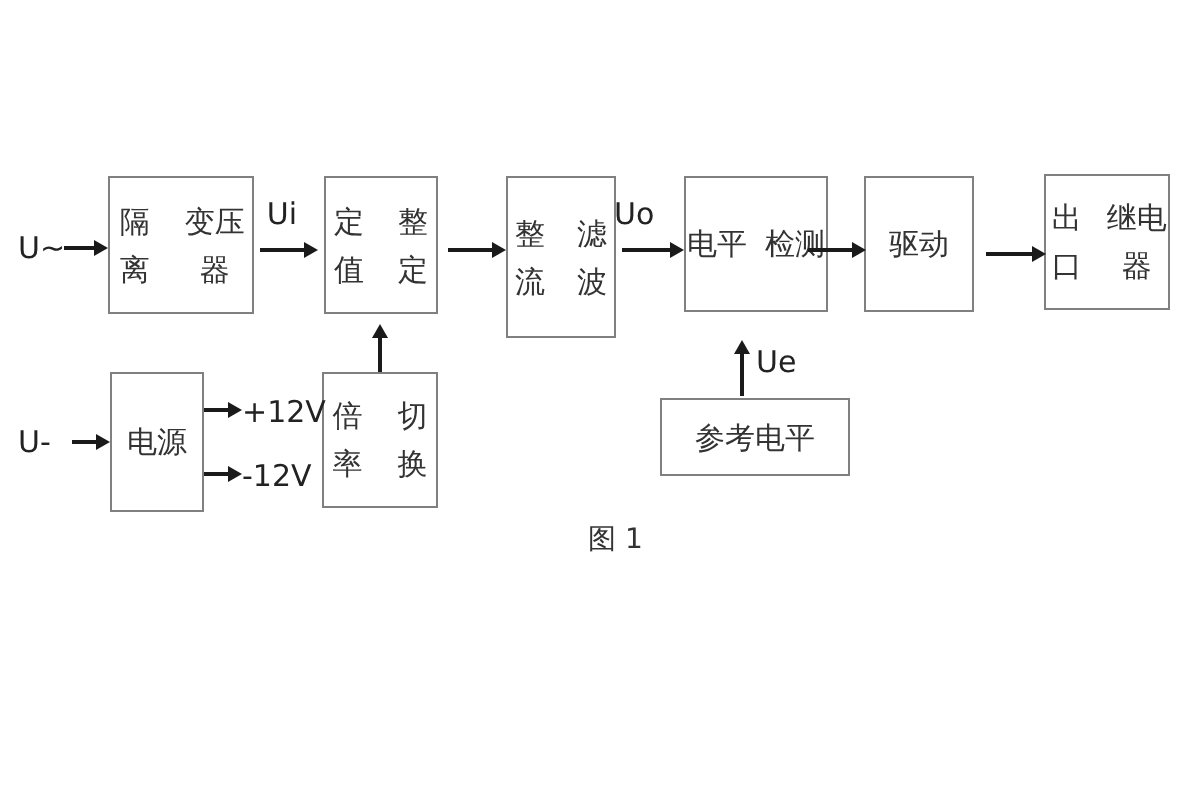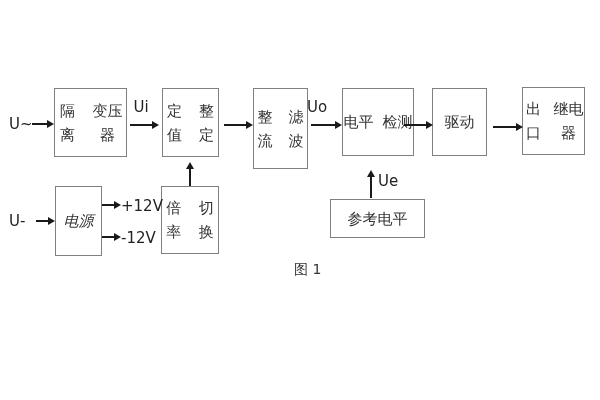--- a/index.html
+++ b/index.html
@@ -18,21 +18,21 @@
     background:#fff; color:var(--box-text);
     display:flex; flex-direction:row; align-items:center; justify-content:center;
     gap:9px; font-size:15px; line-height:24px; text-align:center;
   }
   .bk1{left:54px;  top:88px;  width:73px; height:69px;}
   .bk2{left:162px; top:88px;  width:57px; height:69px;}
   .bk3{left:253px; top:88px;  width:55px; height:81px;}
   .bk4{left:342px; top:88px;  width:72px; height:68px;}
   .bk5{left:432px; top:88px;  width:55px; height:68px;}
   .bk6{left:522px; top:87px;  width:63px; height:68px;}
-  .bk7{left:55px;  top:186px; width:47px; height:70px;font-style:italic;}
+  .bk7{left:55px;  top:186px; width:47px; height:70px;}
   .bk8{left:161px; top:186px; width:58px; height:68px;}
   .bk9{left:330px; top:199px; width:95px; height:39px; font-size:15px;}
   .siglabel{
     position:absolute; color:var(--label-text); font-size:15px; line-height:18px;
     white-space:nowrap;
   }
   .lab-ac{left:9px;  top:115px;}
   .lab-dc{left:9px;  top:212px;}
   .lab-ui{left:126px; top:98px;  width:30px; text-align:center;}
   .lab-uo{left:307px; top:98px;  width:30px; text-align:left;}

